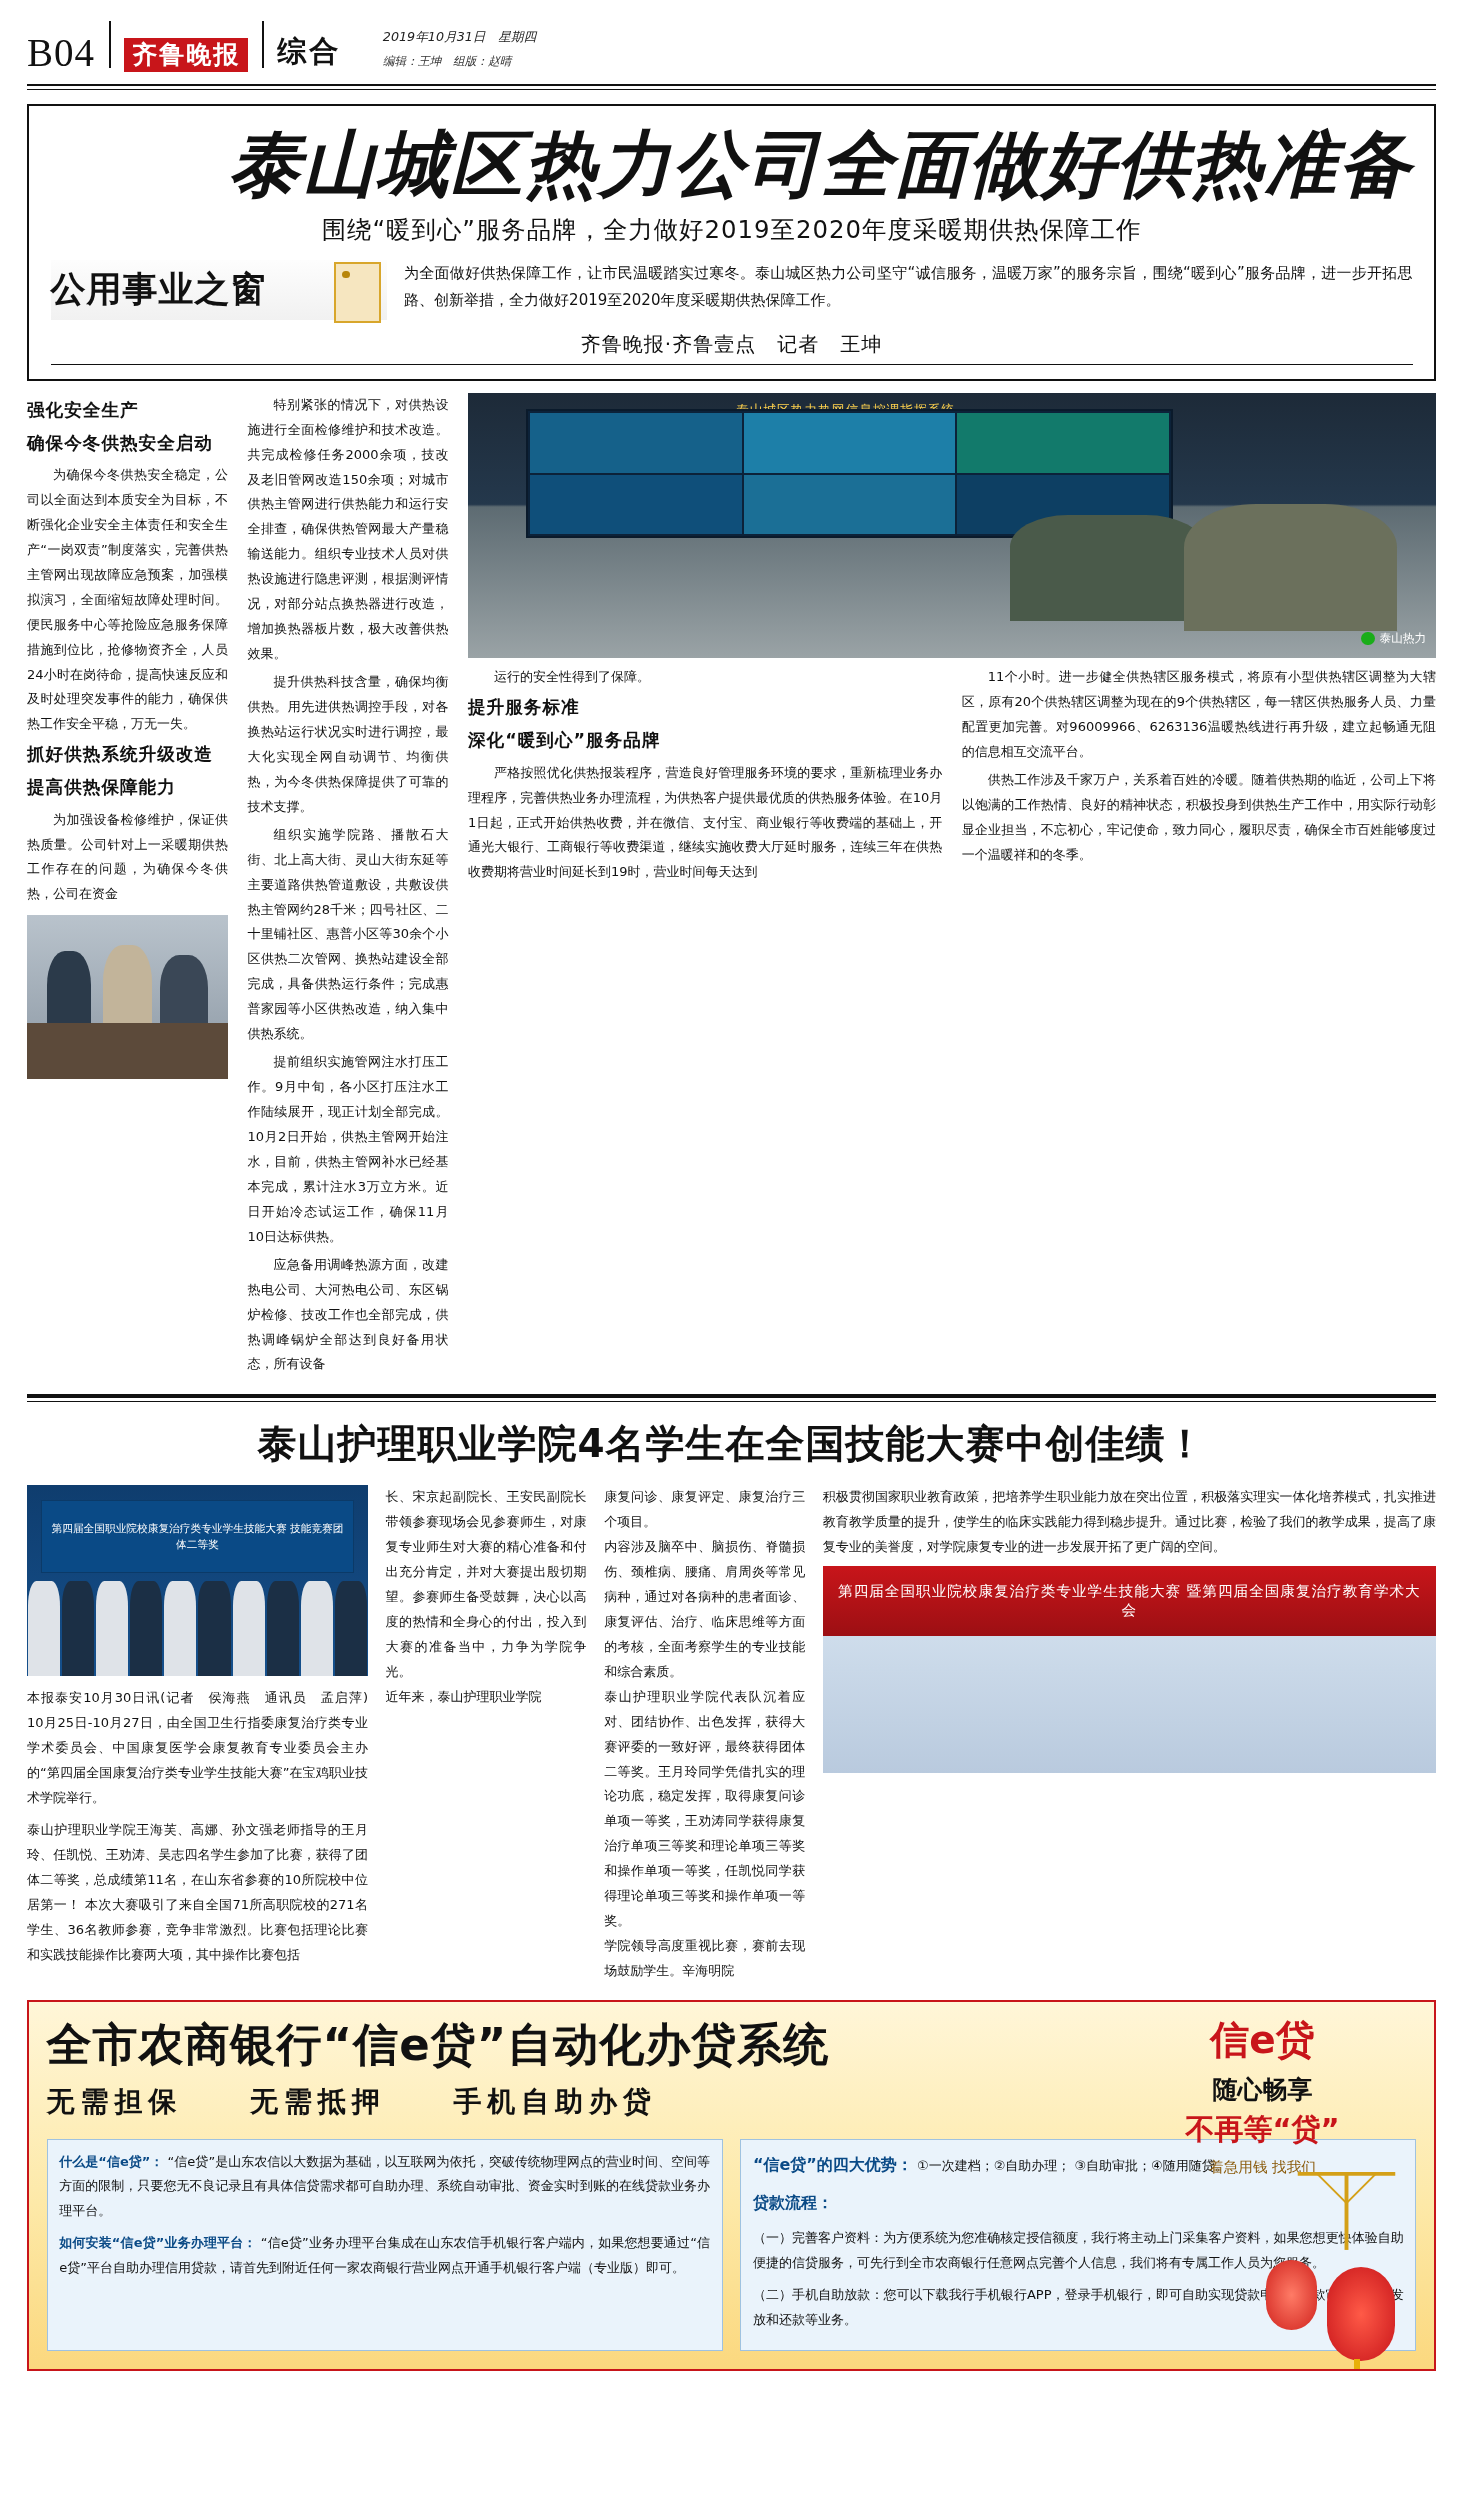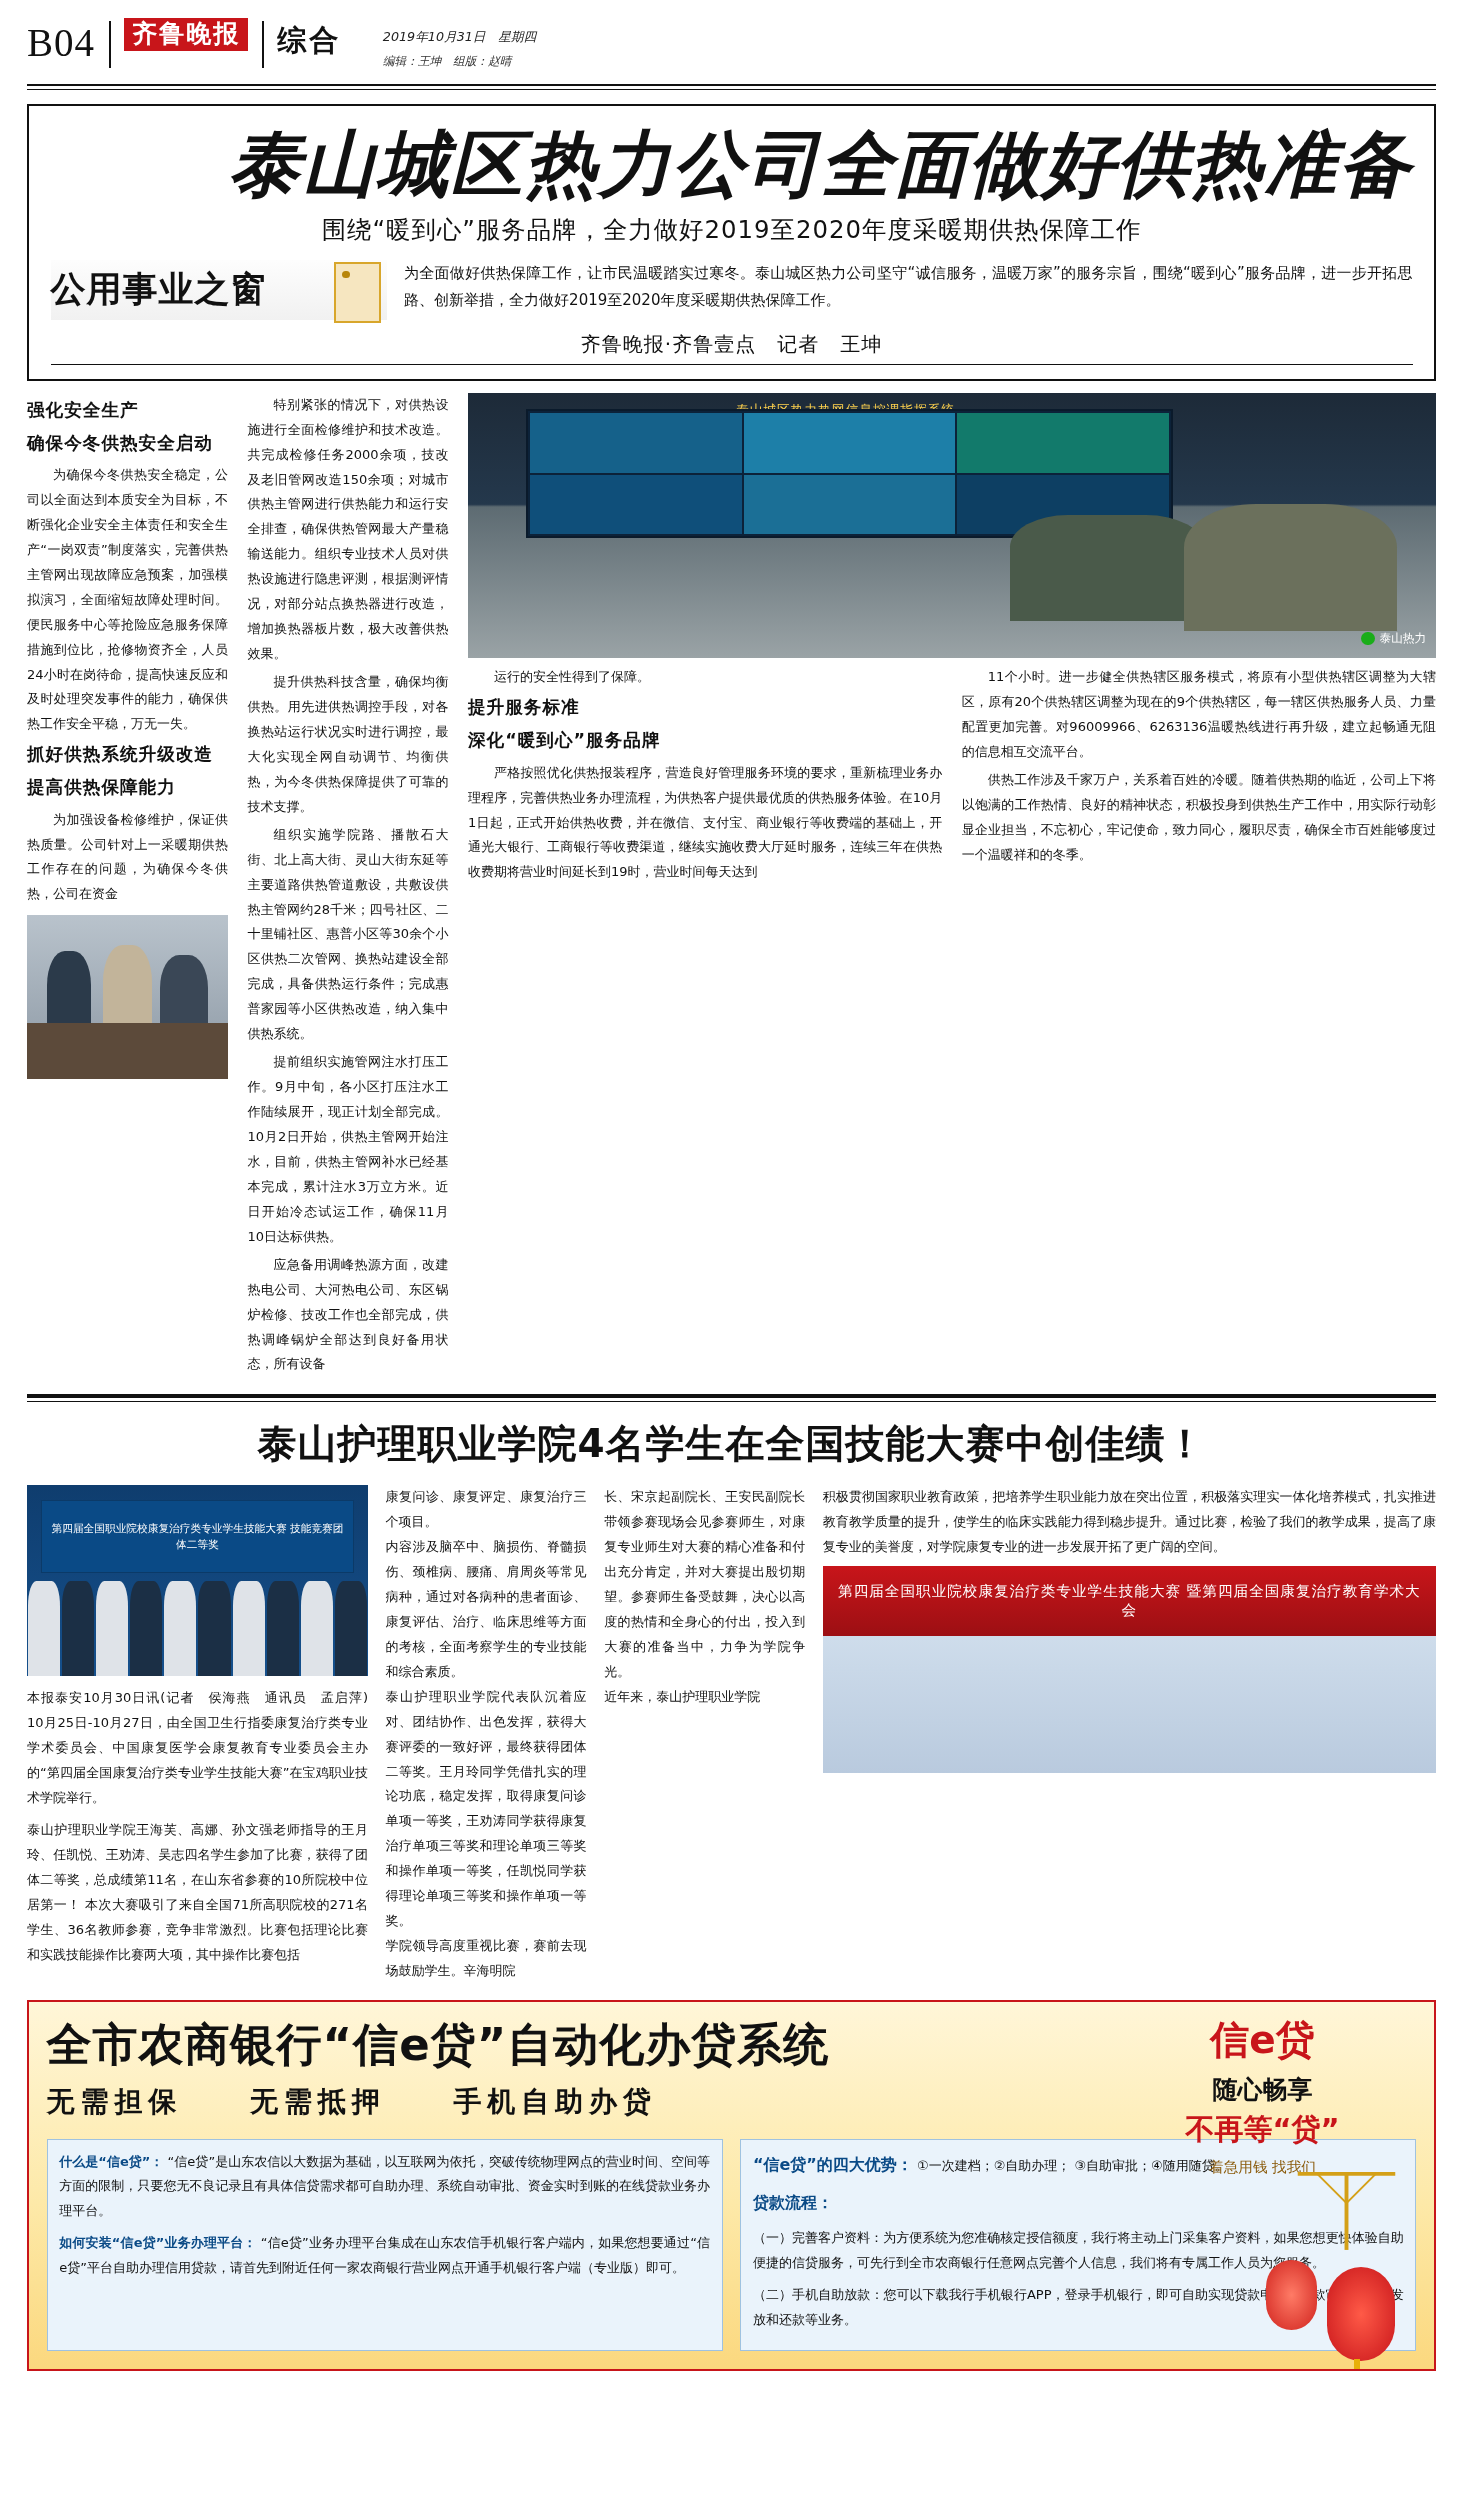--- a/index.html
+++ b/index.html
@@ -1,20 +1,20 @@
 <!DOCTYPE html>
 <html><head>
 <meta charset="utf-8">
 <style>
   html,body{margin:0;padding:0;background:#fff;}
   body{width:1463px;font-family:"Liberation Serif",serif;color:#111;}
   .page{width:1463px;box-sizing:border-box;padding:17.6px 27px 19.5px 27px;position:relative;}
 
   
-  .masthead{display:flex;align-items:flex-start;gap:13.7px;padding-bottom:9.8px;}
+  .masthead{display:flex;align-items:flex-end;gap:13.7px;padding-bottom:9.8px;}
   .folio{font-family:"Liberation Serif",serif;font-size:39px;font-weight:400;letter-spacing:1px;line-height:1;padding-top:5.9px;}
   .rule-v{width:2px;background:#111;align-self:stretch;margin:3.9px 0;}
   .logo-box{display:flex;flex-direction:column;justify-content:center;}
   .logo-cn{display:inline-block;background:#c8151a;color:#fff;font-family:"DejaVu Sans",sans-serif;font-weight:700;font-size:25px;letter-spacing:2px;padding:3.9px 7.8px 4.9px 7.8px;line-height:1;}
   .section-name{font-family:"DejaVu Sans",sans-serif;font-size:29px;font-weight:700;letter-spacing:2.9px;padding-top:3.9px;}
   .mast-meta{margin-left:28px;padding-top:7.8px;font-family:"DejaVu Sans",sans-serif;font-size:12.7px;color:#222;line-height:1.9;font-style:italic;}
   .mast-meta .line2{color:#333;font-size:11.7px;}
   .mast-rule{height:2.9px;background:#111;margin-top:2px;}
   .mast-rule2{height:1px;background:#111;margin-top:2.9px;}
 
@@ -226,29 +226,29 @@
           <i></i>
             <i></i>
         </div>
       </div>
       <div class="s2-cap">本报泰安10月30日讯(记者　侯海燕　通讯员　孟启萍)　10月25日-10月27日，由全国卫生行指委康复治疗类专业学术委员会、中国康复医学会康复教育专业委员会主办的“第四届全国康复治疗类专业学生技能大赛”在宝鸡职业技术学院举行。</div>
       <div class="s2-cap" style="margin-top:7.8px;">泰山护理职业学院王海芙、高娜、孙文强老师指导的王月玲、任凯悦、王劝涛、吴志四名学生参加了比赛，获得了团体二等奖，总成绩第11名，在山东省参赛的10所院校中位居第一！
 本次大赛吸引了来自全国71所高职院校的271名学生、36名教师参赛，竞争非常激烈。比赛包括理论比赛和实践技能操作比赛两大项，其中操作比赛包括</div>
     </div>
 
     <div class="s2-col">
+      <div style="white-space:pre-line;">长、宋京起副院长、王安民副院长带领参赛现场会见参赛师生，对康复专业师生对大赛的精心准备和付出充分肯定，并对大赛提出殷切期望。参赛师生备受鼓舞，决心以高度的热情和全身心的付出，投入到大赛的准备当中，力争为学院争光。
+近年来，泰山护理职业学院</div>
+    </div>
+
+    <div class="s2-col">
       <div style="white-space:pre-line;">康复问诊、康复评定、康复治疗三个项目。
 内容涉及脑卒中、脑损伤、脊髓损伤、颈椎病、腰痛、肩周炎等常见病种，通过对各病种的患者面诊、康复评估、治疗、临床思维等方面的考核，全面考察学生的专业技能和综合素质。
 泰山护理职业学院代表队沉着应对、团结协作、出色发挥，获得大赛评委的一致好评，最终获得团体二等奖。王月玲同学凭借扎实的理论功底，稳定发挥，取得康复问诊单项一等奖，王劝涛同学获得康复治疗单项三等奖和理论单项三等奖和操作单项一等奖，任凯悦同学获得理论单项三等奖和操作单项一等奖。
 学院领导高度重视比赛，赛前去现场鼓励学生。辛海明院</div>
-    </div>
-
-    <div class="s2-col">
-      <div style="white-space:pre-line;">长、宋京起副院长、王安民副院长带领参赛现场会见参赛师生，对康复专业师生对大赛的精心准备和付出充分肯定，并对大赛提出殷切期望。参赛师生备受鼓舞，决心以高度的热情和全身心的付出，投入到大赛的准备当中，力争为学院争光。
-近年来，泰山护理职业学院</div>
     </div>
 
     <div class="s2-right">
       <div class="s2-col" style="flex:none;">积极贯彻国家职业教育政策，把培养学生职业能力放在突出位置，积极落实理实一体化培养模式，扎实推进教育教学质量的提升，使学生的临床实践能力得到稳步提升。通过比赛，检验了我们的教学成果，提高了康复专业的美誉度，对学院康复专业的进一步发展开拓了更广阔的空间。</div>
       <div class="photo s2-photo2">
         <div class="red-banner">第四届全国职业院校康复治疗类专业学生技能大赛
 暨第四届全国康复治疗教育学术大会</div>
         <div class="people">
           <i></i>
             <i></i>

